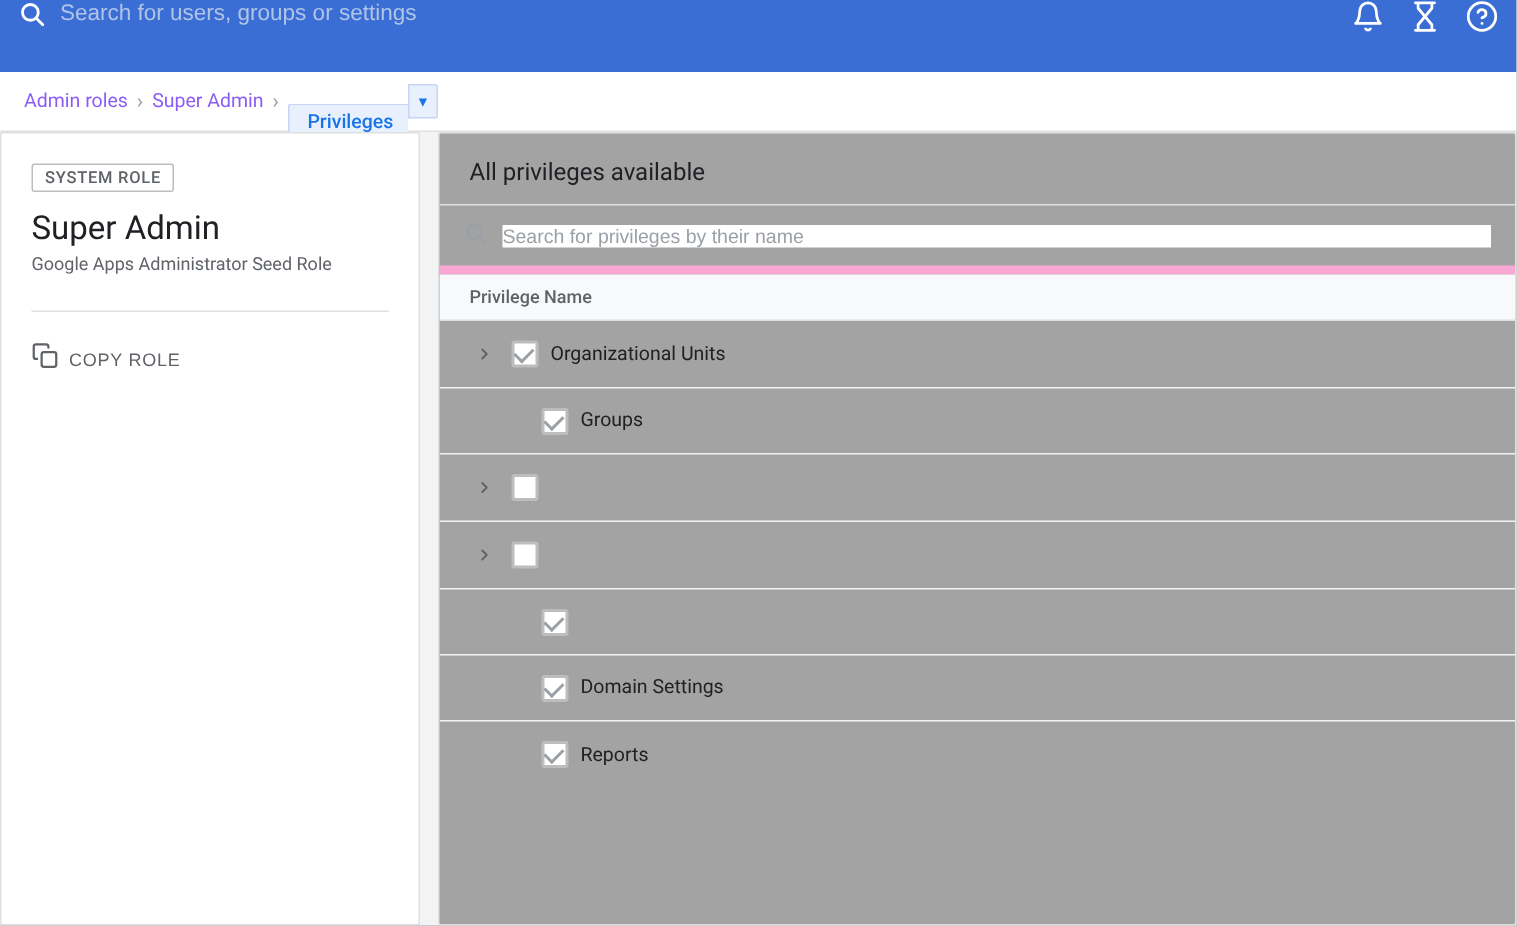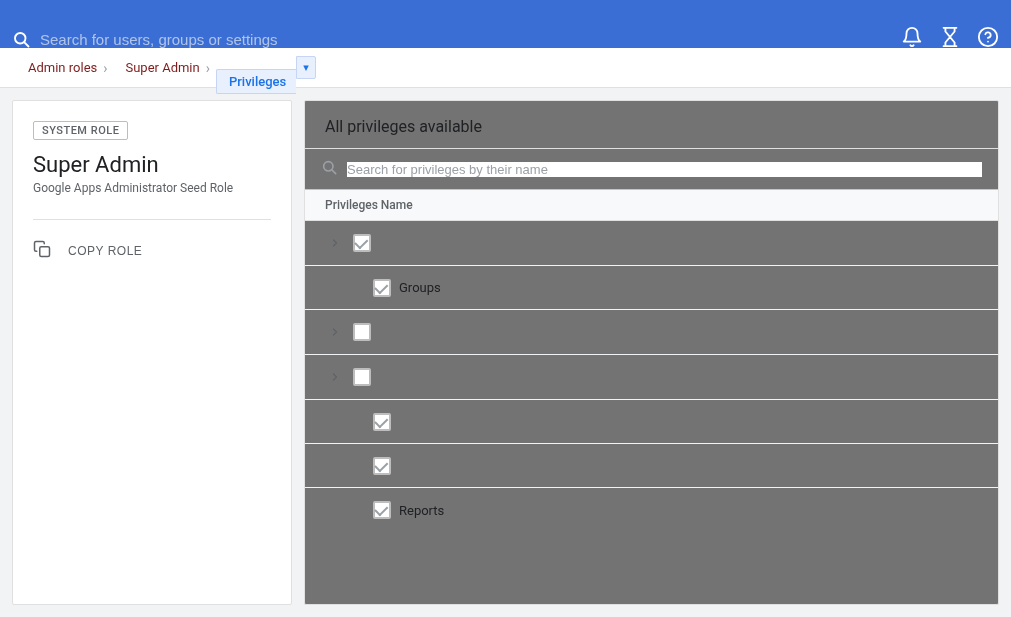--- a/index.html
+++ b/index.html
@@ -3,21 +3,21 @@
   <meta charset="utf-8">
   <style>
     * { box-sizing: border-box; margin: 0; padding: 0; }
     body { font-family: 'Roboto', Arial, sans-serif; background: #f1f3f4; font-size: 13px; color: #202124; }
 
     
     .topbar {
       background: #3b6ed4;
       height: 48px;
       display: flex;
-      align-items: flex-end;
+      align-items: flex-start;
       padding: 0 12px;
       gap: 10px;
     }
     .search-icon-wrap {
       color: white;
       font-size: 16px;
       display: flex;
       align-items: center;
     }
     .search-box {
@@ -50,21 +50,21 @@
       background: white;
       height: 40px;
       display: flex;
       align-items: center;
       padding: 0 16px;
       gap: 6px;
       font-size: 13px;
       color: #5f6368;
       border-bottom: 1px solid #e0e0e0;
     }
-    .breadcrumb a { color: #7f1d1d; text-decoration: none; cursor: pointer; margin-left: 12px; }
+    .breadcrumb a { color: #8b5cf6; text-decoration: none; cursor: pointer; }
     .breadcrumb-sep { color: #9aa0a6; font-size: 14px; }
     .breadcrumb-current {
       display: flex;
       align-items: center;
       gap: 0;
     }
     .crumb-pill {
       background: #e8f0fe;
       color: #1a73e8;
       padding: 4px 10px 4px 12px;
@@ -85,21 +85,20 @@
       cursor: pointer;
       display: flex;
       align-items: center;
     }
 
     
     .main-layout {
       display: flex;
       height: calc(617px - 48px - 40px);
       gap: 0;
-      padding: 12px;
       gap: 12px;
       border-radius: 29px;
     }
 
     
     .left-panel {
       width: 280px;
       background: white;
       border: 1px solid #e0e0e0;
       border-radius: 2px;
@@ -130,59 +129,59 @@
       margin-bottom: 24px;
     }
     .divider {
       border: none;
       border-top: 1px solid #e0e0e0;
       margin: 16px 0;
     }
     .copy-role-btn {
       display: flex;
       align-items: center;
-      gap: 17px;
+      gap: 7px;
       background: none;
       border: none;
       cursor: pointer;
       color: #5f6368;
       font-size: 12px;
       font-weight: 500;
       letter-spacing: 0.5px;
       text-transform: uppercase;
       padding: 4px 0;
     }
     .copy-icon {
       font-size: 16px;
       color: #5f6368;
     }
 
     
     .right-panel {
       flex: 1;
-      background: #737373;
+      background: #a3a3a3;
       border: 1px solid #e0e0e0;
       border-radius: 2px;
       display: flex;
       flex-direction: column;
       overflow: hidden;
     }
     .panel-header {
       padding: 16px 20px 12px;
       font-size: 16px;
       font-weight: 400;
       color: #202124;
       border-bottom: 1px solid #e0e0e0;
     }
     .search-privileges {
       display: flex;
       align-items: center;
       padding: 10px 16px;
       gap: 10px;
-      border-bottom: 1px solid #f9a8d4;
+      border-bottom: 6px solid #f9a8d4;
     }
     .search-priv-icon { color: #9aa0a6; font-size: 16px; }
     .search-priv-input {
       border: none;
       outline: none;
       font-size: 13px;
       color: #5f6368;
       flex: 1;
     }
     .search-priv-input::placeholder { color: #9aa0a6; }
@@ -330,30 +329,31 @@
     <div class="panel-header">All privileges available</div>
     <div class="search-privileges">
       <span class="search-priv-icon">
         <svg width="16" height="16" viewBox="0 0 24 24" fill="none" stroke="#9aa0a6" stroke-width="2.5" stroke-linecap="round" stroke-linejoin="round">
           <circle cx="11" cy="11" r="7"></circle>
             <line x1="16.5" y1="16.5" x2="22" y2="22"></line>
         </svg>
       </span>
       <input class="search-priv-input" type="text" placeholder="Search for privileges by their name" style="">
     </div>
-    <div class="table-header">Privileges Name</div>
+    <div class="table-header">Privilege Name</div>
     <div class="privileges-list" id="privileges-list">
 
     <div class="priv-row">
           <span class="expand-btn">
             <svg width="12" height="12" viewBox="0 0 24 24" fill="none" stroke="#5f6368" stroke-width="2.5" stroke-linecap="round" stroke-linejoin="round">
               <polyline points="9 18 15 12 9 6"></polyline>
             </svg>
           </span>
           <span class="checkbox-custom checked"></span>
+          <span class="priv-name">Organizational Units</span>
         </div>
         <div class="priv-row indented">
         <span class="checkbox-custom checked"></span>
         <span class="priv-name">Groups</span>
       </div>
         <div class="priv-row">
           <span class="expand-btn">
             <svg width="12" height="12" viewBox="0 0 24 24" fill="none" stroke="#5f6368" stroke-width="2.5" stroke-linecap="round" stroke-linejoin="round">
               <polyline points="9 18 15 12 9 6"></polyline>
             </svg>
@@ -366,20 +366,21 @@
               <polyline points="9 18 15 12 9 6"></polyline>
             </svg>
           </span>
           <span class="checkbox-custom "></span>
         </div>
         <div class="priv-row indented">
         <span class="checkbox-custom checked"></span>
       </div>
         <div class="priv-row indented">
         <span class="checkbox-custom checked"></span>
+        <span class="priv-name">Domain Settings</span>
       </div>
         <div class="priv-row indented">
         <span class="checkbox-custom checked"></span>
         <span class="priv-name">Reports</span>
       </div>
       </div>
   </div>
 
 </div>
 

